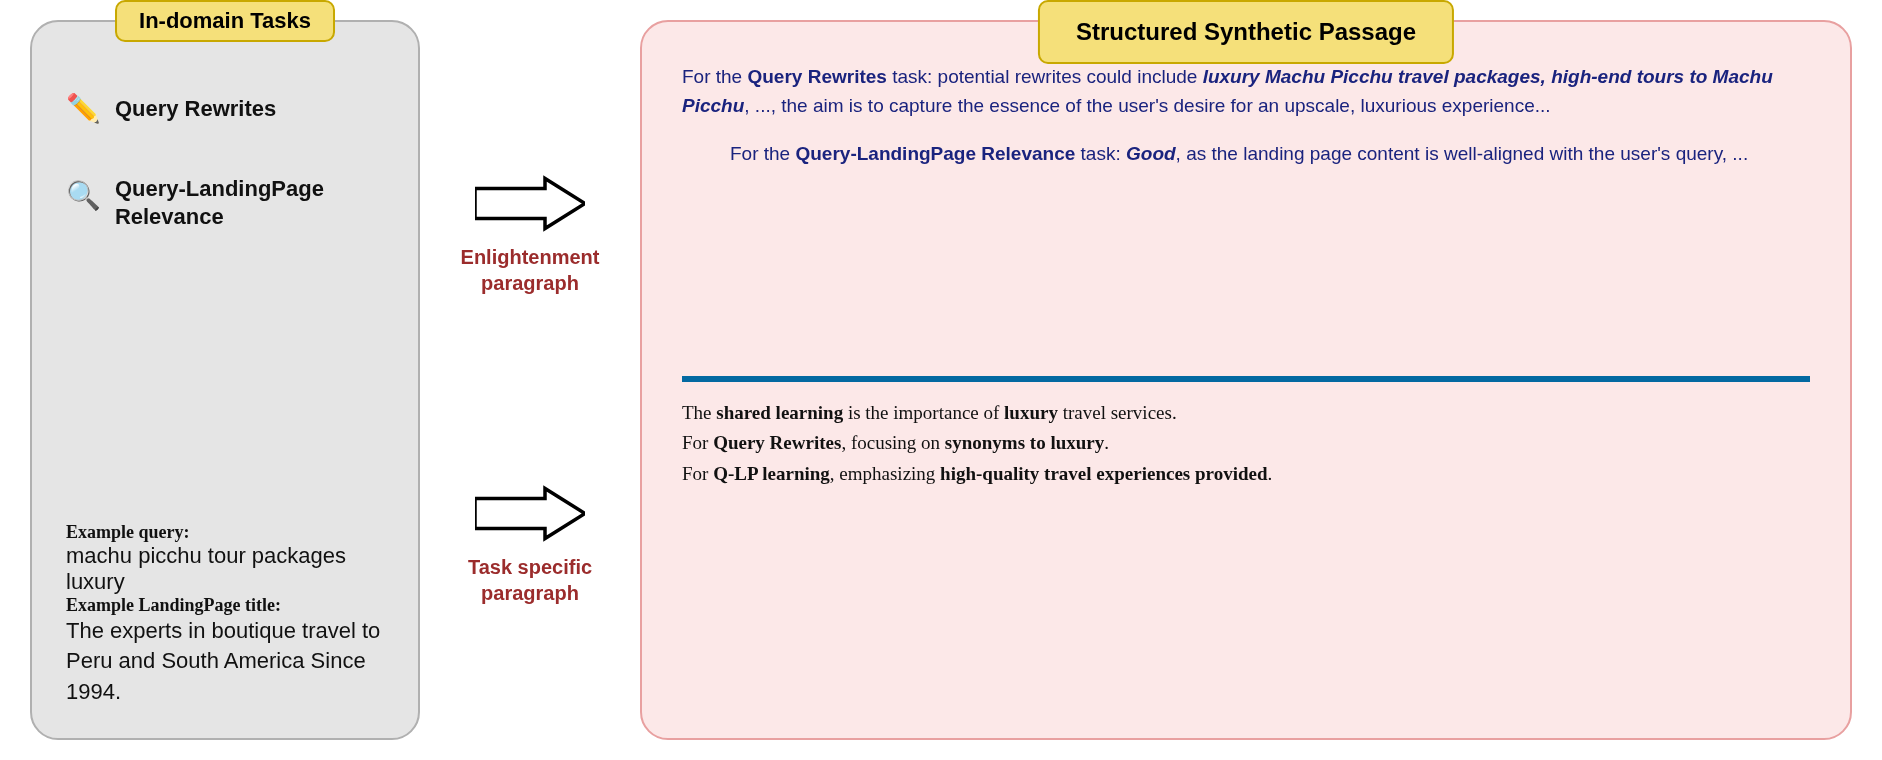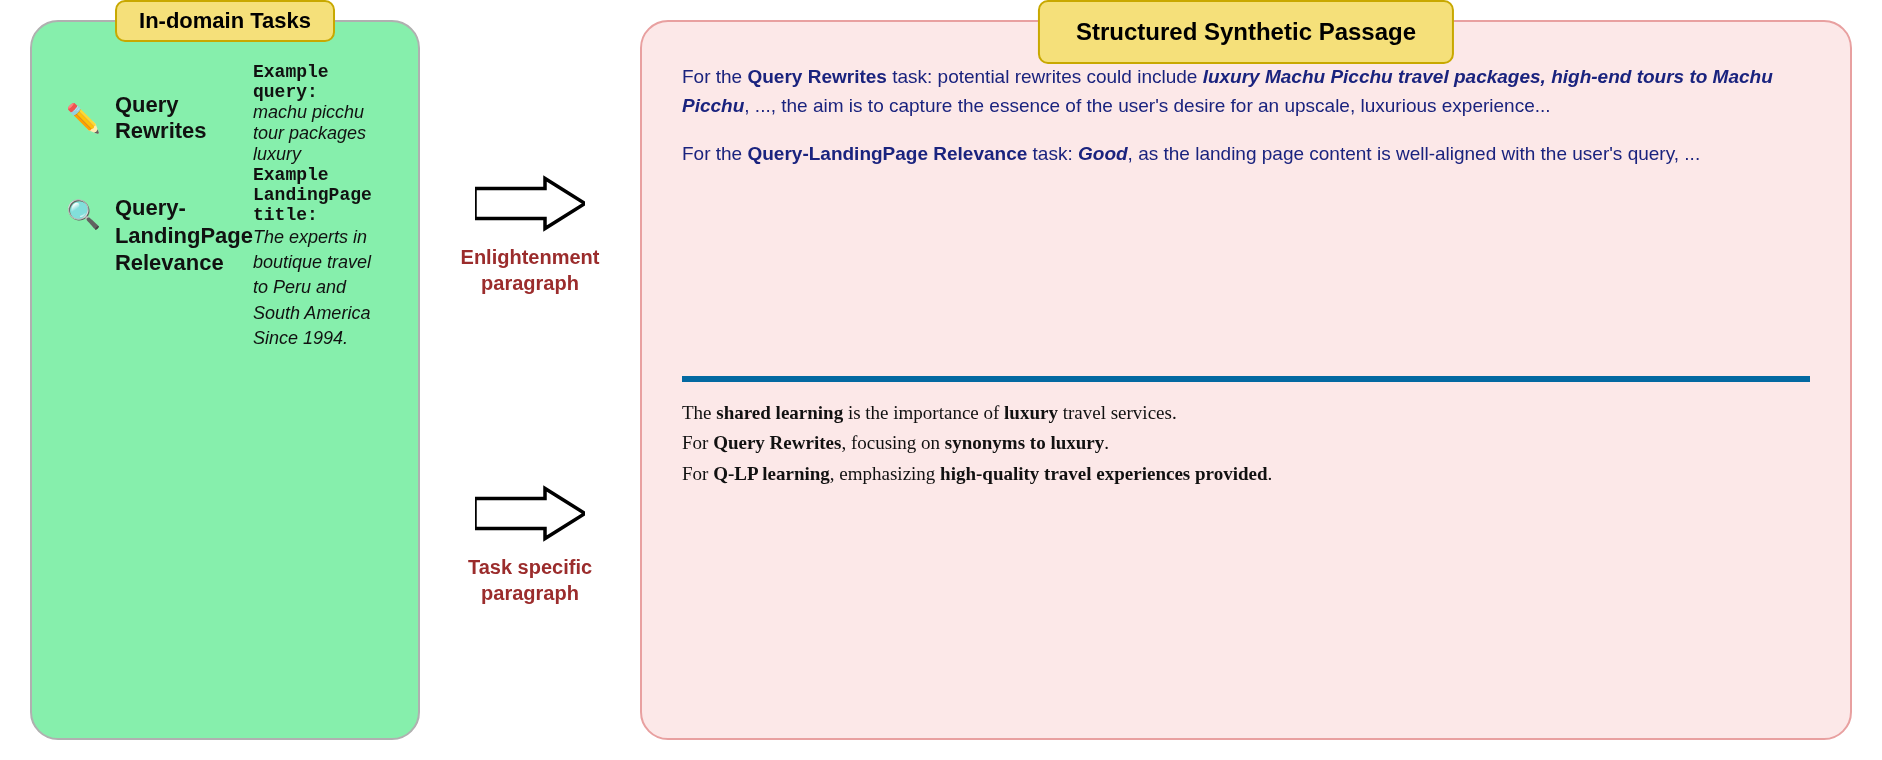--- a/index.html
+++ b/index.html
@@ -18,27 +18,28 @@
     .main-container {
       display: flex;
       align-items: stretch;
       gap: 0;
       width: 100%;
       height: 720px;
     }
 
     
     .left-panel {
-      background: #86efac;
+      background: #e5e5e5;
       border: 2px solid #b0b0b0;
       border-radius: 28px;
       padding: 30px 34px 30px 34px;
       width: 390px;
       flex-shrink: 0;
       display: flex;
+      flex-direction: column;
       position: relative;
     }
 
     .left-title-badge {
       position: absolute;
       top: -22px;
       left: 50%;
       transform: translateX(-50%);
       background: #f5e07a;
       border: 2px solid #c8a800;
@@ -82,27 +83,26 @@
       flex: 1;
     }
 
     .example-section {
       margin-top: 10px;
     }
 
     .example-section .ex-title {
       font-weight: bold;
       font-size: 18px;
-      font-family: Liberation Mono, monospace;
+      font-family: Liberation Serif, serif;
       color: #111;
     }
 
     .example-section .ex-italic {
-      font-style: italic;
-      font-size: 18px;
+      font-size: 22px;
       font-family: Arial, sans-serif;
       color: #111;
     }
 
     
     .middle-arrows {
       display: flex;
       flex-direction: column;
       align-items: center;
       justify-content: space-around;
@@ -248,21 +248,21 @@
 
   <div class="right-panel">
     <div class="right-title-badge">Structured Synthetic Passage</div>
 
     <div class="right-section top">
       <p>
         For the <b>Query Rewrites</b> task: potential rewrites could include
         <span class="italic-bold">luxury Machu Picchu travel packages, high-end tours to Machu Picchu</span>,
         ..., the aim is to capture the essence of the user's desire for an upscale, luxurious experience...
       </p>
-      <p style="margin-top:18px;">
+      <p style="margin-top:18px;margin-left:48px;">
         For the <b>Query-LandingPage Relevance</b> task: <span class="italic-bold">Good</span>, as the
         landing page content is well-aligned with the user's query, ...
       </p>
     </div>
 
     <div class="right-section-bottom">
       <p>
         The <b>shared learning</b> is the importance of <b>luxury</b> travel services.<br>
         For <b>Query Rewrites</b>, focusing on <b>synonyms to luxury</b>.<br>
         For <b>Q-LP learning</b>, emphasizing <b>high-quality travel experiences provided</b>.

